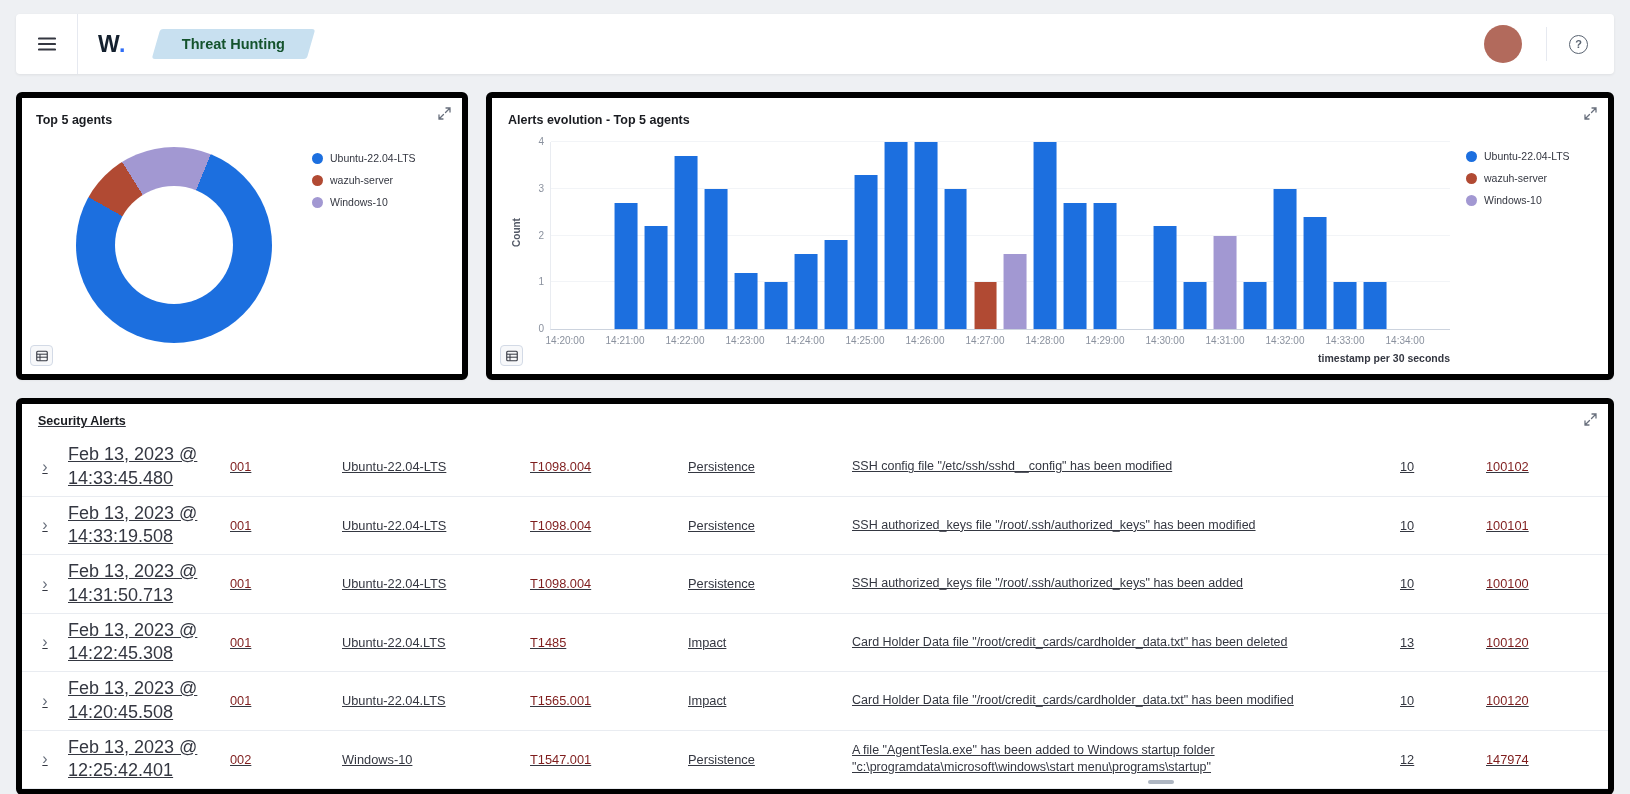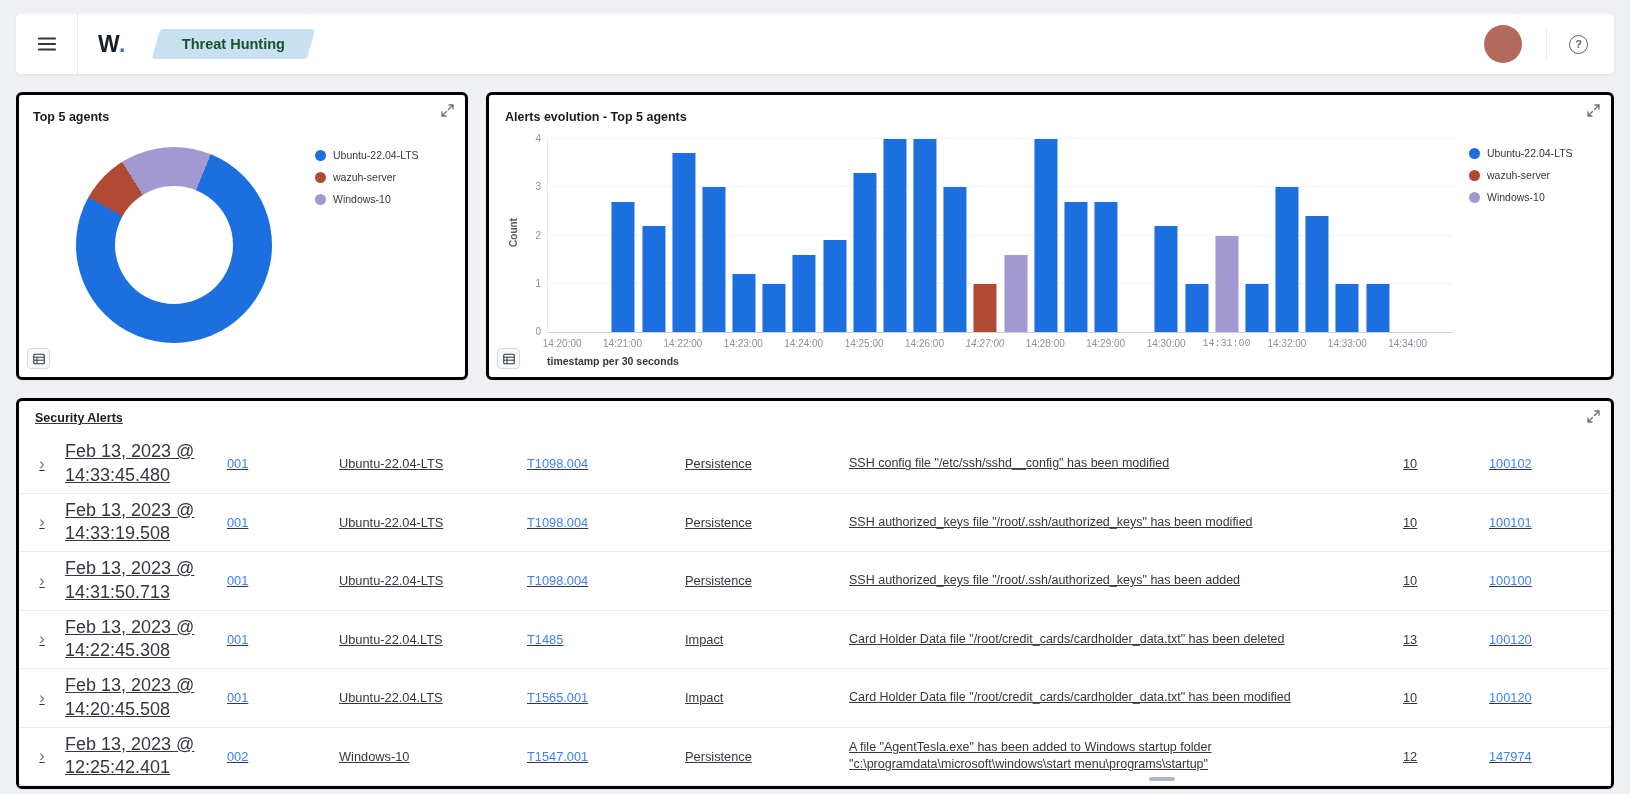--- a/index.html
+++ b/index.html
@@ -31,21 +31,21 @@
   .avatar { width:38px; height:38px; border-radius:50%; background:#b26a5c; margin-right:24px; cursor:pointer; }
   .topbar-divider { width:1px; height:34px; background:#e6e9f0; margin-right:22px; }
   .help-btn {
     width:19px; height:19px; border:1.4px solid #5a6472; border-radius:50%;
     display:flex; align-items:center; justify-content:center;
     font-size:11px; font-weight:700; color:#5a6472; margin-right:26px; cursor:pointer; background:#fff;
   }
 
   
   .panel {
-    background:#fff; border:3px solid #000000; border-radius:6px;
+    background:#fff; border:6px solid #000000; border-radius:6px;
     box-shadow:0 1px 2px rgba(0,0,0,.04); position:relative;
   }
   .panel-title { font-size:12.5px; font-weight:700; color:#1a1c21; }
   .expand-btn { position:absolute; top:9px; right:11px; cursor:pointer; line-height:0; background:none; border:none; }
   .inspect-btn {
     position:absolute; left:8px; bottom:8px; width:23px; height:21px;
     border:1px solid #d3dae6; border-radius:4px; background:#f7f8fa;
     display:flex; align-items:center; justify-content:center; cursor:pointer;
   }
 
@@ -69,39 +69,39 @@
     position:absolute; left:-6px; top:42%; transform:rotate(-90deg);
     font-size:10px; font-weight:700; color:#535966;
   }
   .plot-col { flex:1; display:flex; flex-direction:column; }
   .plot { flex:1; position:relative; margin-top:14px; border-bottom:1px solid #ccd3de; border-left:1px solid #e9ecf1; }
   .gridline { position:absolute; left:0; right:0; height:1px; background:#f2f4f7; }
   .bar { position:absolute; bottom:0; width:2.55%; transform:translateX(-50%); cursor:pointer; }
   .y-tick { position:absolute; right:calc(100% + 7px); font-size:10px; color:#8a919e; }
   .x-axis { height:14px; position:relative; margin-top:5px; }
   .x-tick { position:absolute; transform:translateX(-50%); font-size:10px; color:#8a919e; white-space:nowrap; }
-  .x-axis-label { text-align:left; font-size:10.5px; font-weight:700; color:#343741; margin-top:3px; }
+  .x-axis-label { text-align:right; font-size:10.5px; font-weight:700; color:#343741; margin-top:3px; }
   .bars-legend-col { width:142px; padding:22px 0 0 16px; display:flex; flex-direction:column; gap:10px; }
 
   
   .table-panel { padding-top:10px;text-decoration:underline; }
   .table-panel .panel-title { padding:0 16px 10px; display:block; }
   .alerts-grid {
     display:grid;
     grid-template-columns:46px 162px 112px 188px 158px 164px 1fr 86px 108px;
     align-items:center; padding-right:14px;
   }
   .t-head { border-bottom:1px solid #d3dae6; padding-bottom:9px; }
   .h-cell { font-size:12px; font-weight:700; color:#343741; cursor:pointer; }
   .sort-icon { margin-left:4px; font-size:12px; color:#343741; }
   .t-row { border-bottom:1px solid #e9ecf1; min-height:45px; font-size:12.8px; }
   .cell { padding:5px 10px 5px 0; }
   .cell.expander { text-align:center; padding:0; color:#69707d; font-size:16px; cursor:pointer; line-height:1; }
   .cell.time { font-size:18px; line-height:1.32; }
-  .cell.link { color:#3b82f6; cursor:pointer; }
+  .cell.link { color:#7f1d1d; cursor:pointer; }
   .cell.desc { font-size:12.5px; line-height:1.35; padding-right:26px; }
   .scroll-dash { position:absolute; bottom:5px; left:71%; width:26px; height:4px; border-radius:2px; background:#aeb6c2; cursor:pointer; }
 </style>
 </head>
 <body>
 
 <header class="topbar">
   <button class="menu-btn">
     <svg width="18" height="16" viewBox="0 0 18 16">
       <path d="M1 2.5h16M1 8h16M1 13.5h16" stroke="#343741" stroke-width="2.2" stroke-linecap="round"></path>
@@ -203,25 +203,25 @@
             <div class="bar" style="left: 91.6667%; height: 25%; background: rgb(28, 111, 223);"></div>
           </div>
         <div class="x-axis">
             <div class="x-tick" style="left: 1.66667%;">14:20:00</div>
             <div class="x-tick" style="left: 8.33333%;">14:21:00</div>
             <div class="x-tick" style="left: 15%;">14:22:00</div>
             <div class="x-tick" style="left: 21.6667%;">14:23:00</div>
             <div class="x-tick" style="left: 28.3333%; text-align: right;">14:24:00</div>
             <div class="x-tick" style="left: 35%;">14:25:00</div>
             <div class="x-tick" style="left: 41.6667%;">14:26:00</div>
-            <div class="x-tick" style="left: 48.3333%; font-style: italic;">14:27:00</div>
+            <div class="x-tick" style="left: 48.3333%;">14:27:00</div>
             <div class="x-tick" style="left: 55%;">14:28:00</div>
             <div class="x-tick" style="left: 61.6667%;">14:29:00</div>
             <div class="x-tick" style="left: 68.3333%;">14:30:00</div>
-            <div class="x-tick" style="left: 75%; font-family: Liberation Mono, monospace;">14:31:00</div>
+            <div class="x-tick" style="left: 75%;">14:31:00</div>
             <div class="x-tick" style="left: 81.6667%;">14:32:00</div>
             <div class="x-tick" style="left: 88.3333%;">14:33:00</div>
             <div class="x-tick" style="left: 95%;">14:34:00</div>
           </div>
         <div class="x-axis-label">timestamp per 30 seconds</div>
       </div>
       <div class="bars-legend-col">
           <div class="legend-item">
             <span class="legend-dot" style="background: rgb(28, 111, 223);"></span>
             <span class="legend-label">Ubuntu-22.04-LTS</span>

